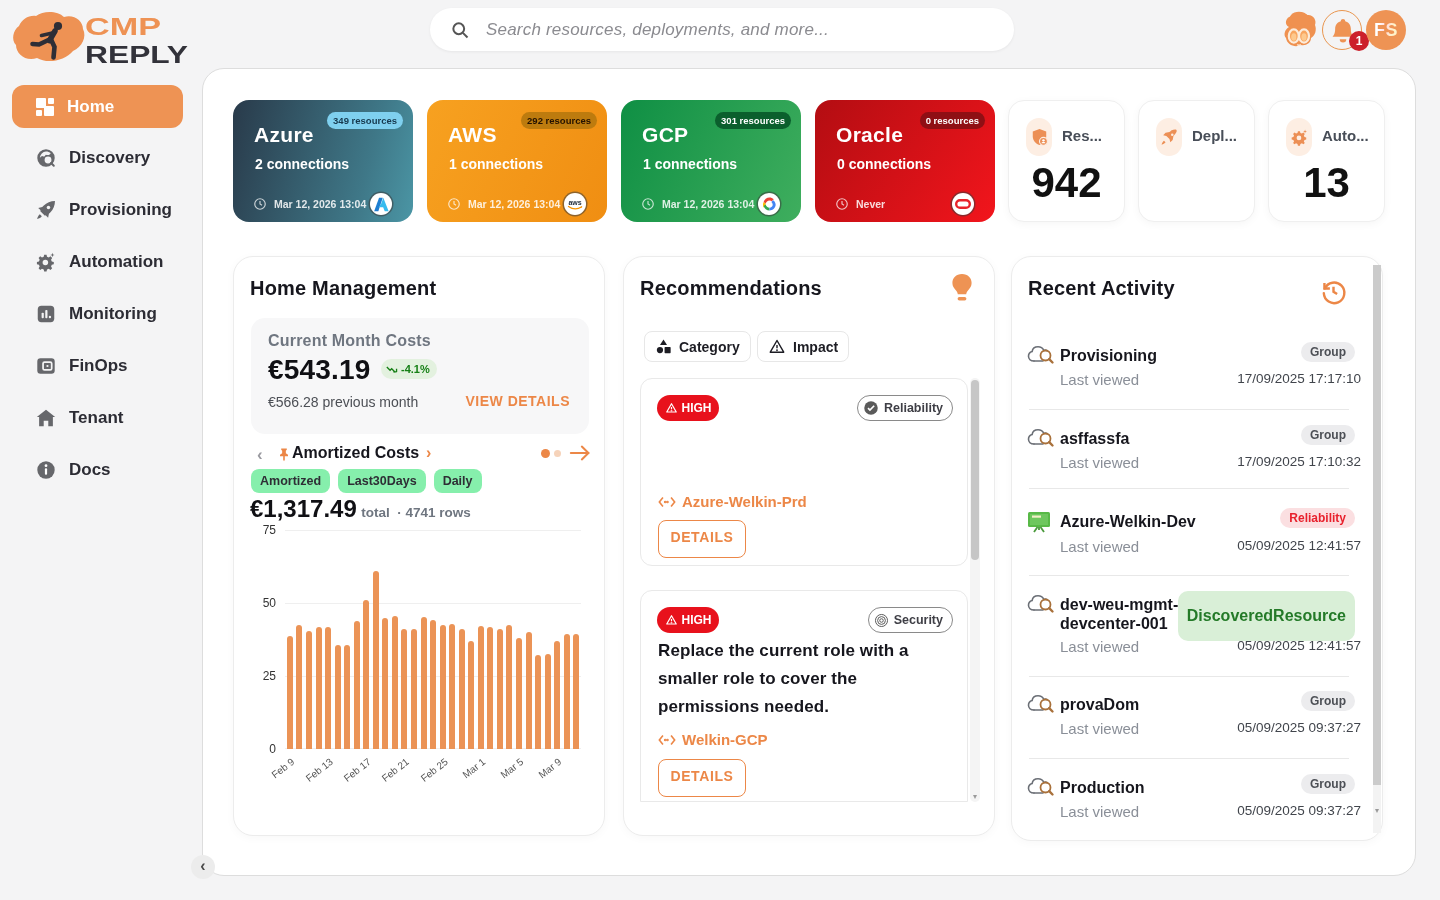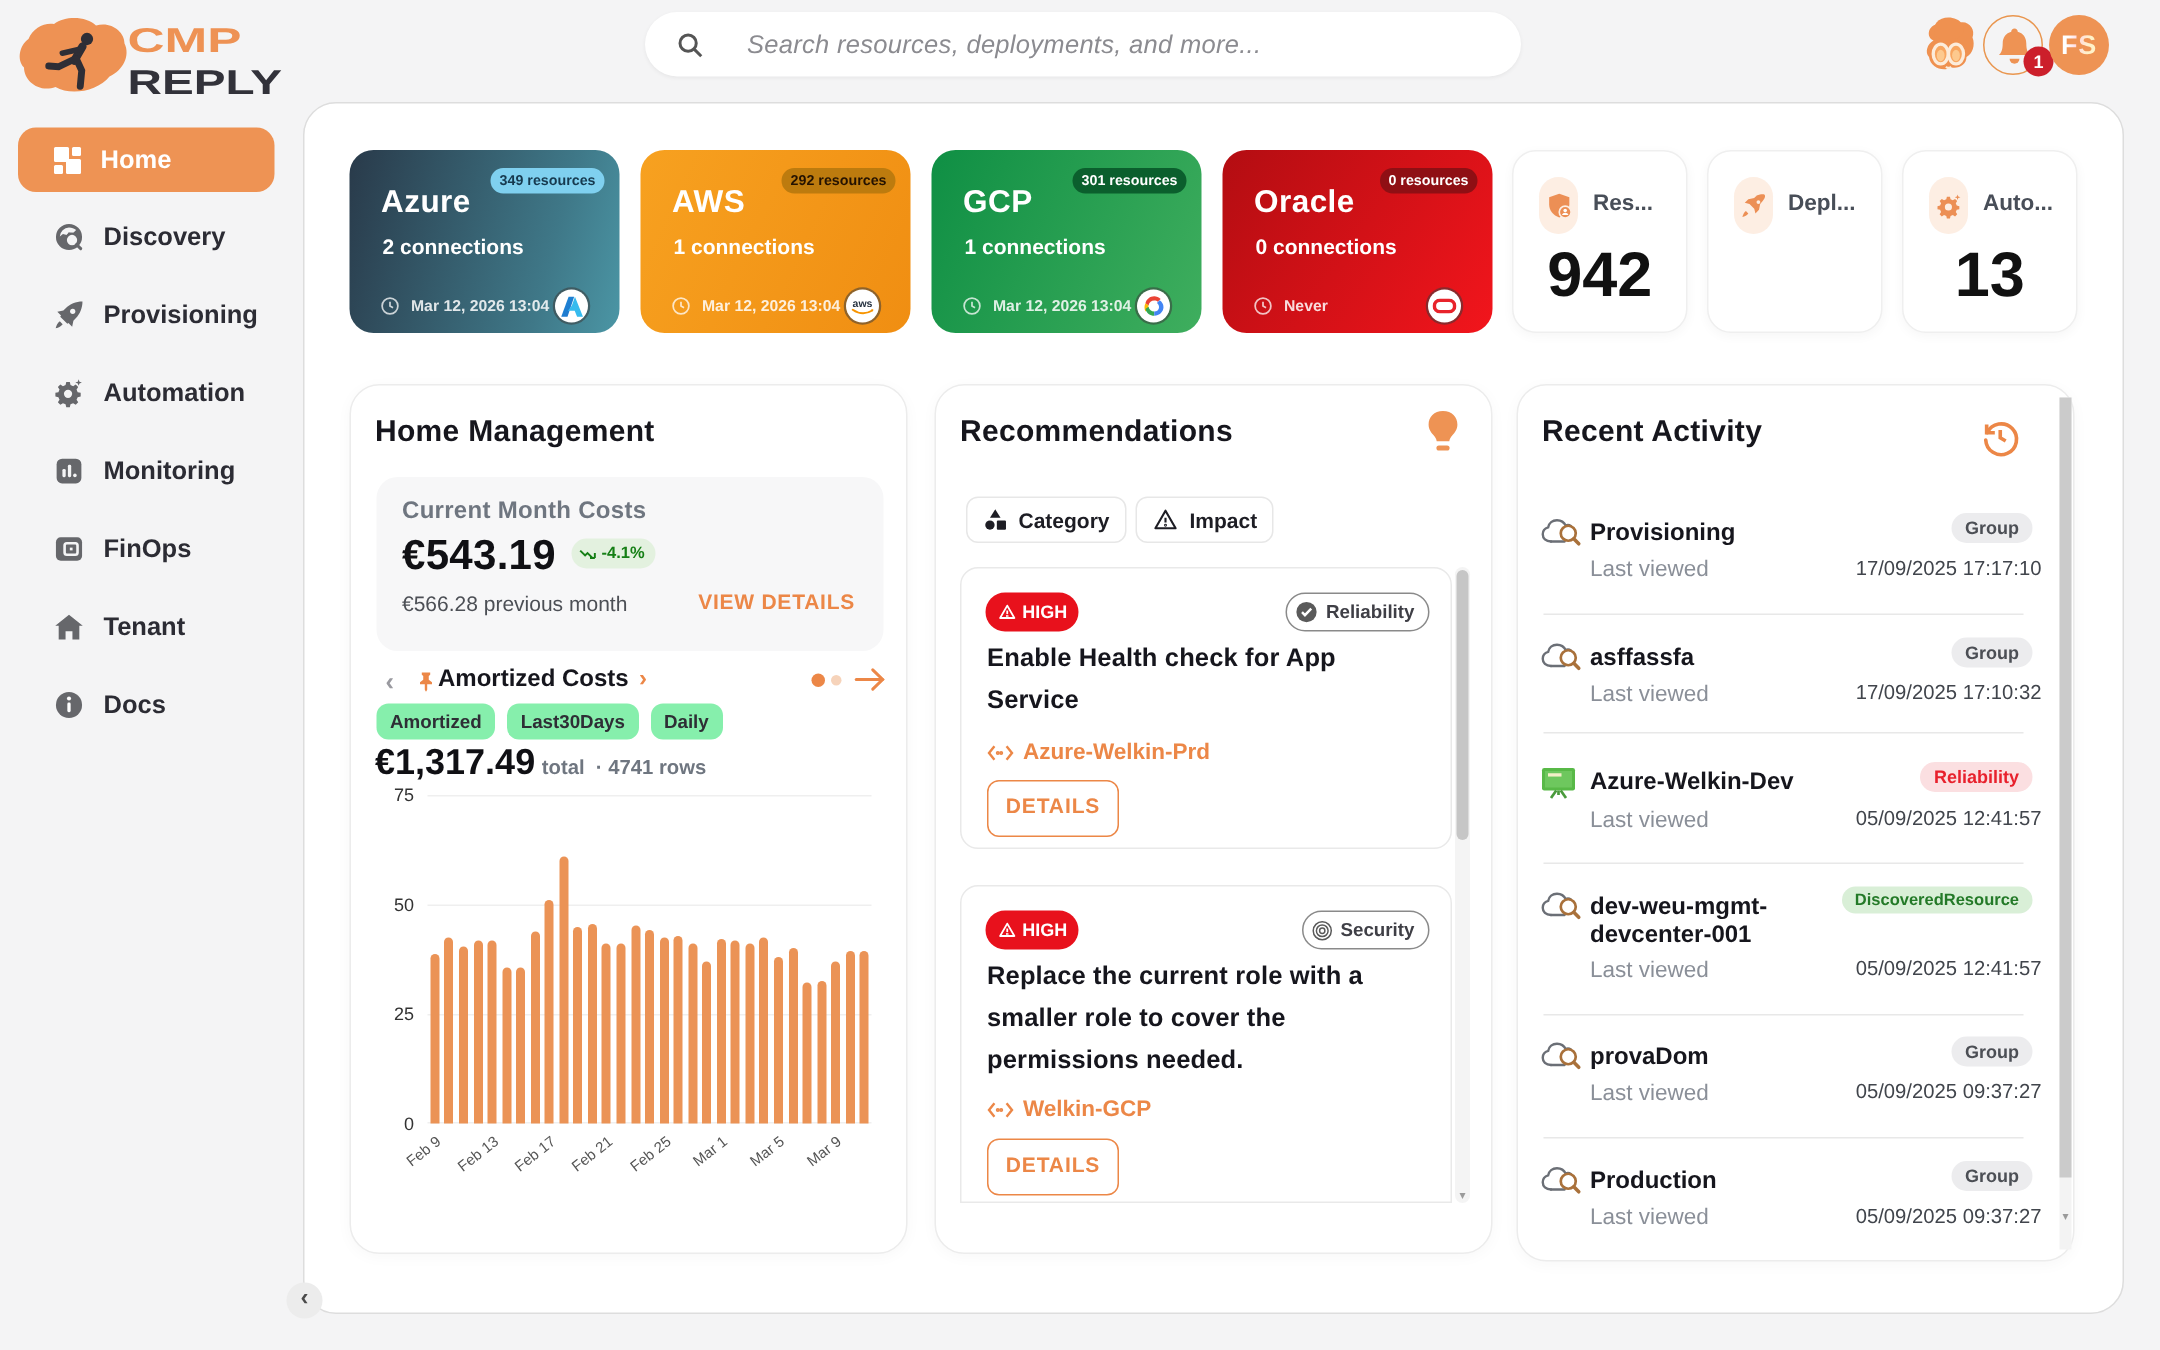--- a/index.html
+++ b/index.html
@@ -1,21 +1,21 @@
 <!DOCTYPE html>
 <html><head>
 <meta charset="utf-8">
 <style>
 * { margin:0; padding:0; box-sizing:border-box; }
 html,body { width:1440px; height:900px; overflow:hidden; background:#f4f4f5; font-family:"Liberation Sans", sans-serif; }
 .abs { position:absolute; }
 
 
 #logo { left:8px; top:6px; width:200px; height:60px; }
-#searchbar { left:430px; top:8px; width:584px; height:43px; background:#fff; border-radius:22px; box-shadow:0 1px 3px rgba(0,0,0,0.06); display:flex; align-items:center; padding-left:20px;gap:12px; }
+#searchbar { left:430px; top:8px; width:584px; height:43px; background:#fff; border-radius:22px; box-shadow:0 1px 3px rgba(0,0,0,0.06); display:flex; align-items:center; padding-left:20px; }
 #searchbar .ph { color:#8b8b90; font-style:italic; font-size:17px; margin-left:16px; letter-spacing:0.2px; }
 #mascot { left:1281px; top:11px; width:36px; height:38px; }
 #bellwrap { left:1322px; top:10px; width:40px; height:40px; border:1.5px solid #e9964f; border-radius:50%; }
 #bellbadge { left:1349px; top:31px; width:20px; height:20px; background:#cc1f2b; border-radius:50%; color:#fff; font-size:12px; font-weight:bold; text-align:center; line-height:20px; }
 #avatar { left:1366px; top:10px; width:40px; height:40px; background:#ee9354; border-radius:50%; font-size:18px; font-weight:bold; text-align:center; line-height:40px; letter-spacing:0.5px; }
 #avatar span { background:linear-gradient(100deg,#ffffff 20%, #ffd9e0 45%, #fff2c9 75%); -webkit-background-clip:text; background-clip:text; color:transparent; }
 
 
 #home-btn { left:12px; top:85px; width:171px; height:43px; background:#ee9354; border-radius:12px; color:#fff; font-size:17px; font-weight:bold; display:flex; align-items:center; }
 .nav-item { left:12px; width:171px; height:30px; color:#2c2c34; font-size:17px; font-weight:bold; display:flex; align-items:center; }
@@ -404,21 +404,20 @@
     <div class="rcard" style="top:0px; height:188px;">
       <div class="high"><svg width="13" height="12" viewBox="0 0 24 24" fill="none" stroke="#fff" stroke-width="2.4">
             <path d="M12 3.5 L21.5 20 H2.5 Z" stroke-linejoin="round"></path>
             <line x1="12" y1="10" x2="12" y2="14.5"></line>
             <circle cx="12" cy="17.2" r="0.5" fill="#fff"></circle>
           </svg>HIGH</div>
       <div class="cat-pill"><svg width="18" height="18" viewBox="0 0 24 24">
             <circle cx="12" cy="12" r="9" fill="#5a5a5a"></circle>
             <path d="M8 12.2 l2.6 2.6 L16.2 9" stroke="#fff" stroke-width="2.2" fill="none"></path>
           </svg>Reliability</div>
-      <div class="rtitle" style="top:46px;">Enable Health check for App<br>Service</div>
       <div class="rlink" style="top:114px;"><svg width="18" height="12" viewBox="0 0 20 12" fill="none" stroke="#ec8747" stroke-width="1.8">
             <path d="M5.5 1 L1.5 6 l4 5"></path>
             <path d="M14.5 1 l4 5 -4 5"></path>
             <circle cx="8" cy="6" r="0.6" fill="#ec8747"></circle>
             <circle cx="10.5" cy="6" r="0.6" fill="#ec8747"></circle>
           </svg>Azure-Welkin-Prd</div>
       <div class="details" style="top:141px;">DETAILS</div>
     </div>
     <div class="rcard" style="top:212px; height:212px; border-radius:12px 12px 0 0;">
       <div class="high"><svg width="13" height="12" viewBox="0 0 24 24" fill="none" stroke="#fff" stroke-width="2.4">
@@ -490,21 +489,21 @@
   <div class="abs" style="right:21px;top:281px;font-size:13.5px;color:#41454c;">05/09/2025 12:41:57</div>
   <div class="divider" style="top:318px;"></div>
   <div class="abs" style="left:14px;top:335px;"><svg width="30" height="24" viewBox="0 0 30 24">
           <path d="M8 18 C4.5 18 2.5 15.8 2.5 13.2 c0-2.2 1.5-4 3.6-4.6 C6.6 5.6 9 3.8 12 3.8 c2.6 0 4.8 1.4 5.8 3.6 1 -0.6 2.4 -0.5 3.4 0.3" fill="none" stroke="#6b6f76" stroke-width="1.6" stroke-linecap="round"></path>
           <path d="M8 18 h9" stroke="#6b6f76" stroke-width="1.6" stroke-linecap="round"></path>
           <circle cx="19.5" cy="12.5" r="5" fill="none" stroke="#a9713b" stroke-width="1.8"></circle>
           <line x1="23.2" y1="16.2" x2="26.5" y2="19.5" stroke="#a9713b" stroke-width="2.4" stroke-linecap="round"></line>
         </svg></div>
   <div class="abs" style="left:48px;top:338px;font-size:16px;font-weight:bold;color:#16161d;line-height:19px;">dev-weu-mgmt-<br>devcenter-001</div>
   <div class="abs" style="left:48px;top:381px;font-size:15px;color:#8a8f98;">Last viewed</div>
-  <div class="abs" style="right:27px;top:334px;background:#d9efd7;color:#247a28;font-size:11px;font-weight:bold;border-radius:10px;padding:3px 9px;">DiscoveredResource</div>
+  <div class="abs" style="right:27px;top:334px;background:#d9efd7;color:#247a28;font-size:16px;font-weight:bold;border-radius:10px;padding:16px 9px;">DiscoveredResource</div>
   <div class="abs" style="right:21px;top:381px;font-size:13.5px;color:#41454c;">05/09/2025 12:41:57</div>
   <div class="divider" style="top:419px;"></div>
   <div class="abs" style="left:14px;top:435px;"><svg width="30" height="24" viewBox="0 0 30 24">
           <path d="M8 18 C4.5 18 2.5 15.8 2.5 13.2 c0-2.2 1.5-4 3.6-4.6 C6.6 5.6 9 3.8 12 3.8 c2.6 0 4.8 1.4 5.8 3.6 1 -0.6 2.4 -0.5 3.4 0.3" fill="none" stroke="#6b6f76" stroke-width="1.6" stroke-linecap="round"></path>
           <path d="M8 18 h9" stroke="#6b6f76" stroke-width="1.6" stroke-linecap="round"></path>
           <circle cx="19.5" cy="12.5" r="5" fill="none" stroke="#a9713b" stroke-width="1.8"></circle>
           <line x1="23.2" y1="16.2" x2="26.5" y2="19.5" stroke="#a9713b" stroke-width="2.4" stroke-linecap="round"></line>
         </svg></div>
   <div class="abs" style="left:48px;top:438px;font-size:16px;font-weight:bold;color:#16161d;line-height:19px;">provaDom</div>
   <div class="abs" style="left:48px;top:463px;font-size:15px;color:#8a8f98;">Last viewed</div>

